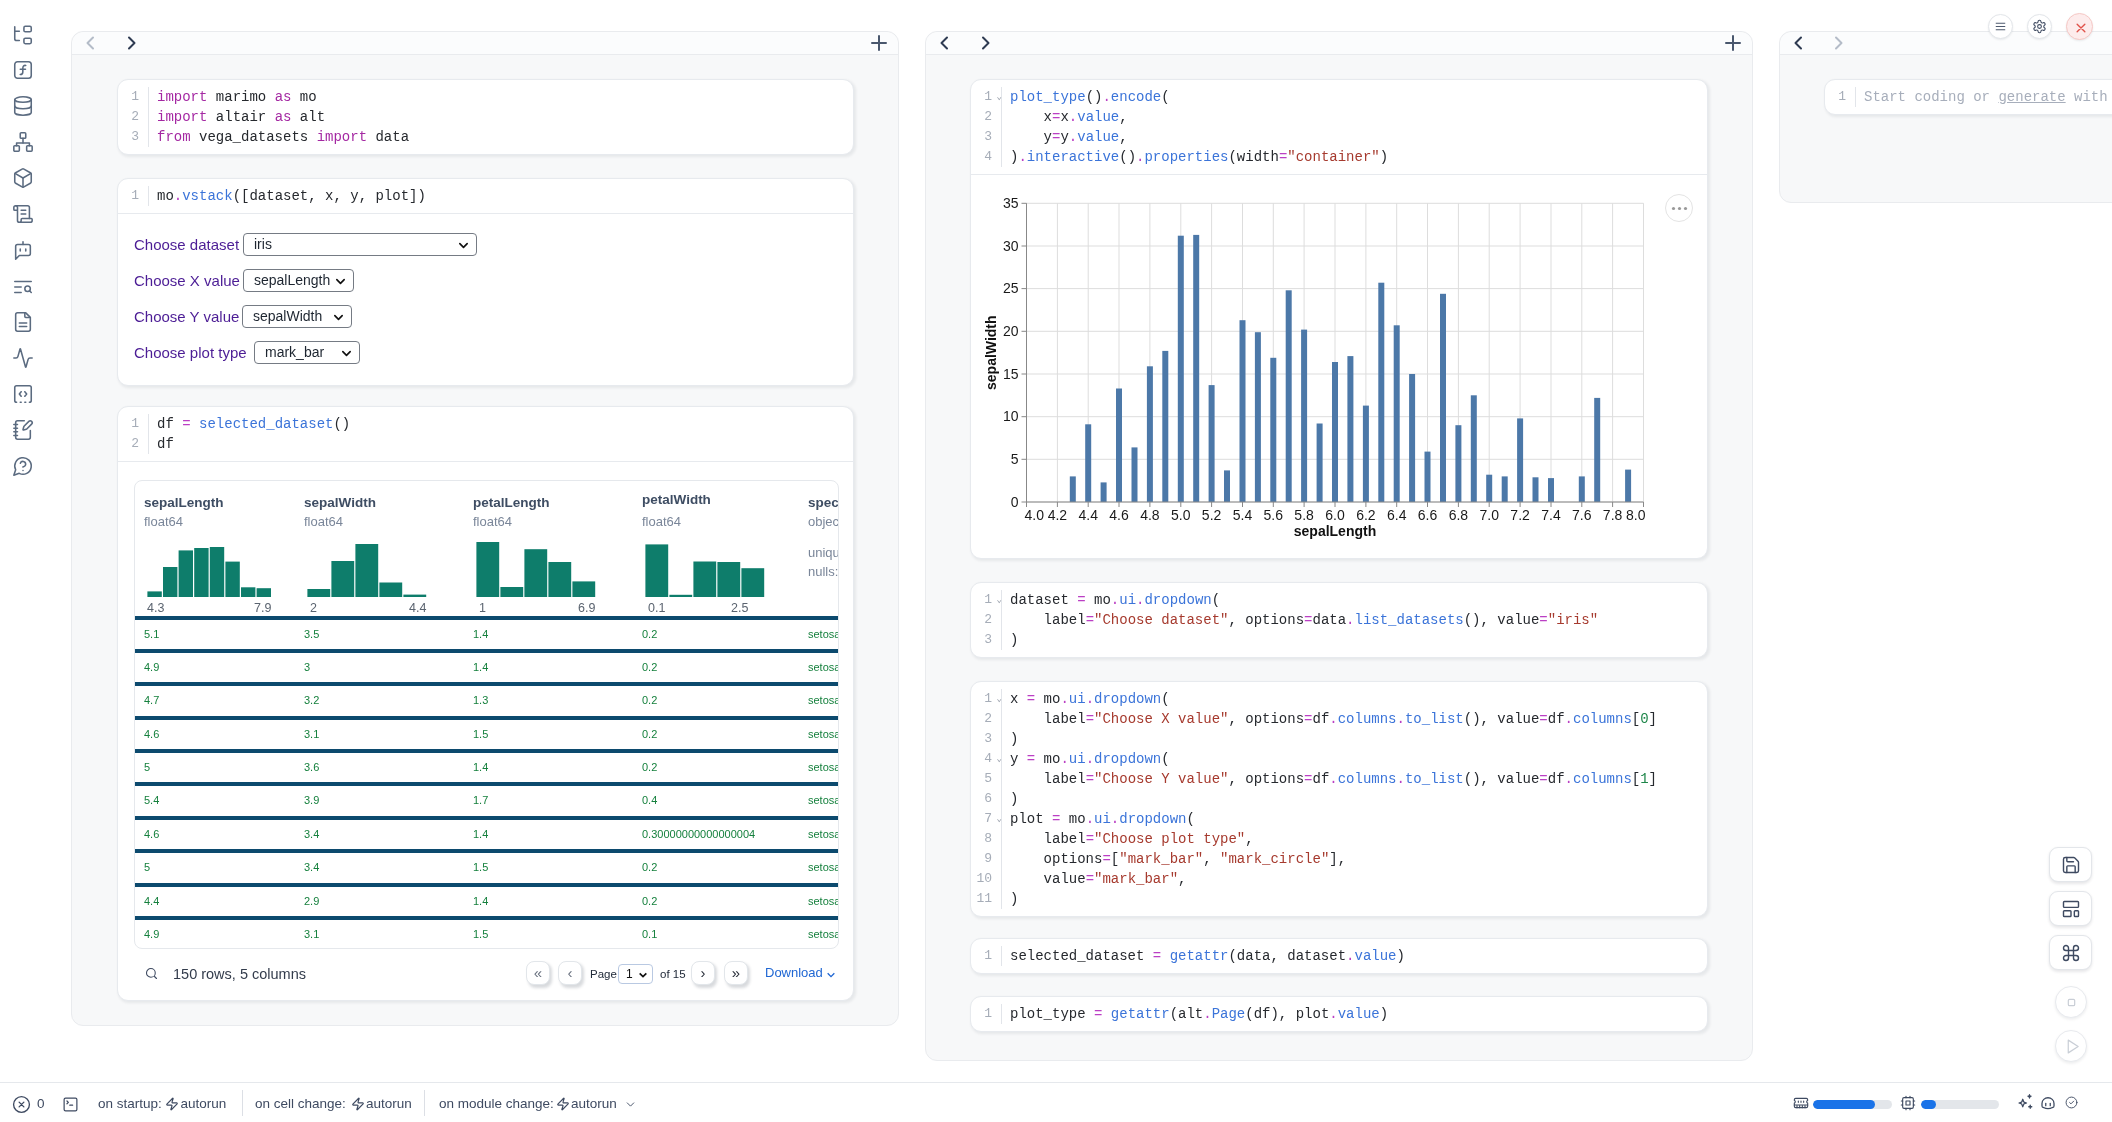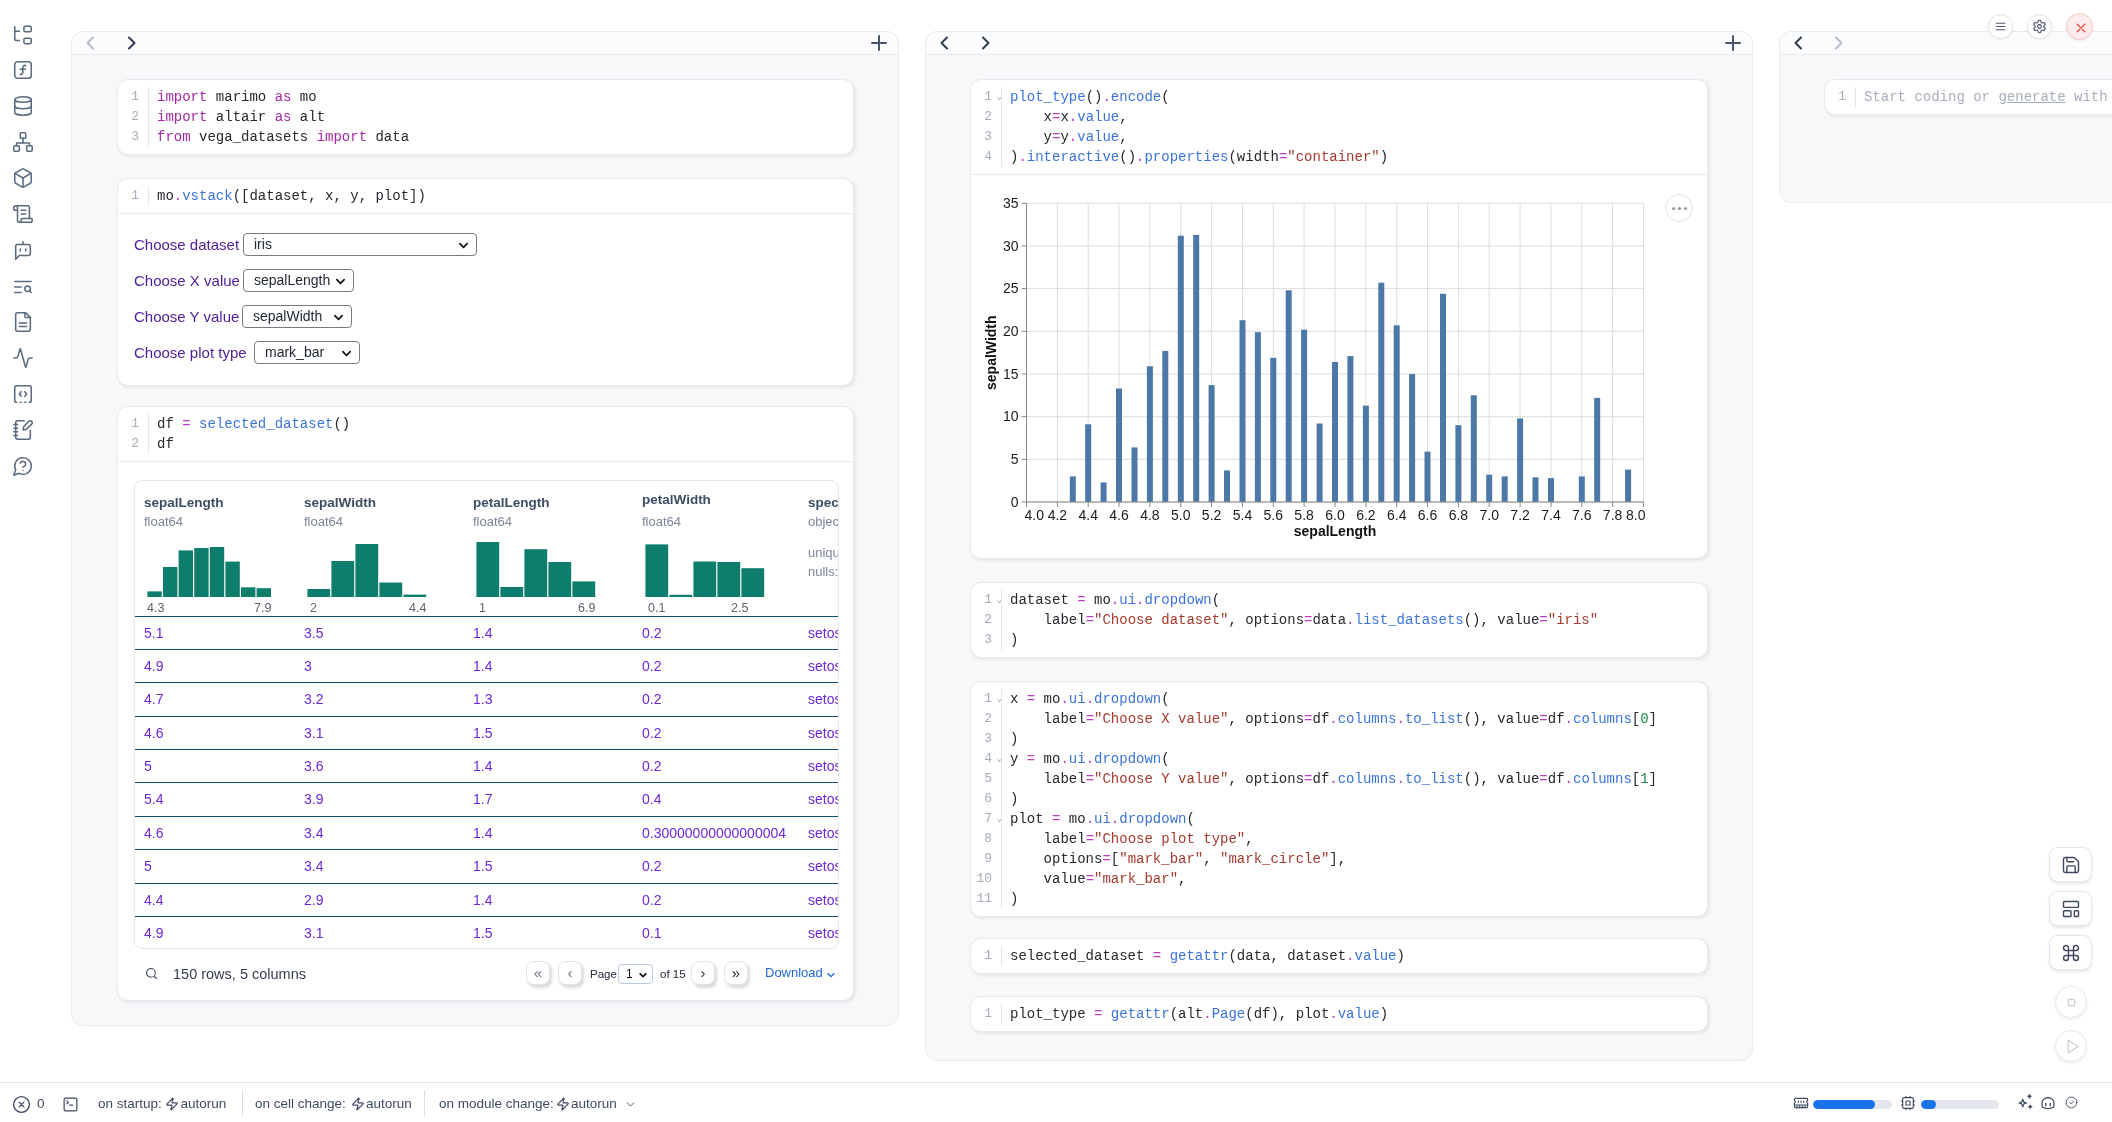--- a/index.html
+++ b/index.html
@@ -22,21 +22,21 @@
 
 .uirow{position:absolute;height:23px;line-height:23px;font-size:15px;color:#4c1d95}
 .sel{position:absolute;background:#fff;border:1px solid #757b84;border-radius:4px;
  height:23px;font-size:14px;color:#1d2530;padding-left:10px;line-height:21px}
 .sel svg{position:absolute;right:7px;top:6px}
 
 .tbl{position:absolute;background:#fff;border:1px solid #e5e8ec;border-radius:8px;overflow:hidden}
 .th{position:absolute;font-size:13.5px;font-weight:bold;color:#3e4d63;white-space:nowrap}
 .tt{position:absolute;font-size:13px;color:#7a8699;white-space:nowrap}
 .axl{position:absolute;top:120px;font-size:12.5px;color:#5b6470}
-.tr{position:relative;height:33.4px;border-top:1px solid #0c4a6e;font-size:14px;color:#6d28d9}
+.tr{position:relative;height:33.4px;border-top:4px solid #0c4a6e;font-size:11px;color:#15803d}
 .tr span{position:absolute;top:8px;white-space:nowrap}
 .pgbtn{position:absolute;width:24px;height:24px;background:#fff;border:1px solid #e2e6ea;
  border-radius:8px;box-shadow:2px 2.5px 3px rgba(15,23,42,.16);text-align:center;
  color:#272d38;font-size:15px;line-height:22px}
 
 .tick{font:14px "Liberation Sans",sans-serif;fill:#1a1a1a}
 .ttl{font:bold 14px "Liberation Sans",sans-serif;fill:#111}
 
 .cbtn{position:absolute;width:25px;height:25px;border-radius:50%;background:#fff;
  border:1px solid #e3e6ea;box-shadow:0 1px 2px rgba(15,23,42,.08)}

